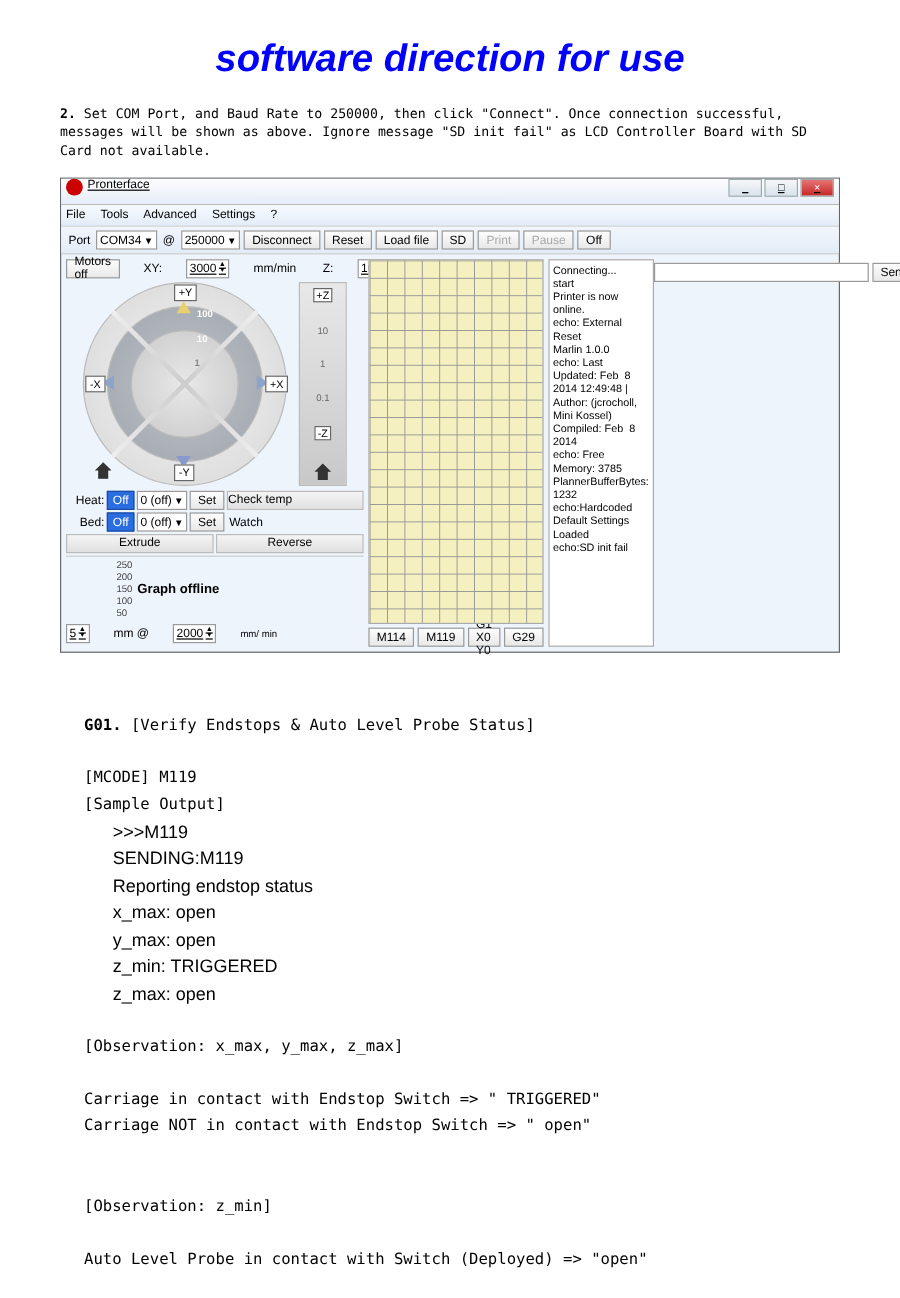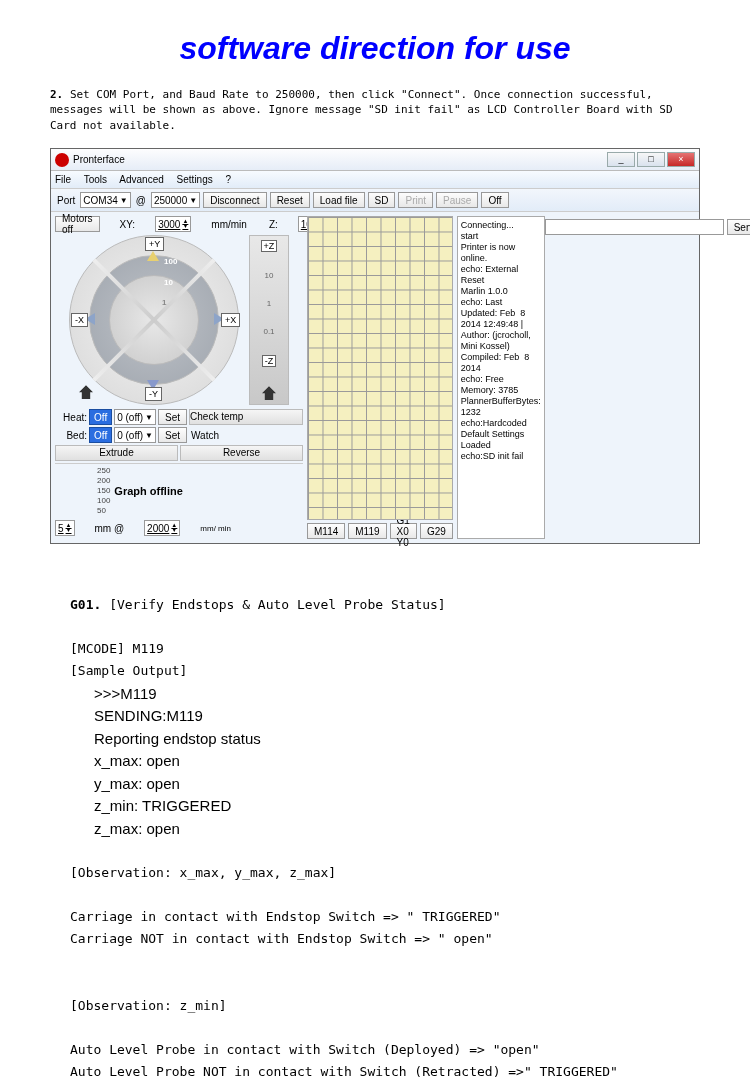--- a/index.html
+++ b/index.html
@@ -1,20 +1,20 @@
 <!DOCTYPE html>
 <html><head>
 <meta charset="utf-8">
 <style>
   * { box-sizing: border-box; margin: 0; padding: 0; }
   body { width: 750px; background: #fff; font-family: Arial, sans-serif; }
   .page-title { text-align: center; font-size: 32px; font-weight: bold; color: #0000ff; font-style: italic; padding: 30px 0 20px; }
   .inst { font-family: monospace; font-size: 11px; padding: 0 50px 10px; line-height: 1.4; }
   .window { border: 1px solid #666; margin: 5px 50px 30px; background: #eef4fb; font-size: 10px; }
-  .titlebar { background: linear-gradient(#fdfdfe,#e6edf7); height: 22px; display: flex; align-items: center; padding: 0 4px; border-bottom: 1px solid #bbb; }
+  .titlebar { background: linear-gradient(#fdfdfe,#e6edf7); height: 22px; display: flex; padding: 0 4px; border-bottom: 1px solid #bbb; text-decoration: underline; }
   .titlebar .ico { width: 14px; height: 14px; background: #c00; border-radius: 50%; margin-right: 4px; display: inline-block; }
   .titlebar .ttl { flex: 1; }
   .wbtn { width: 28px; height: 15px; margin-left: 2px; background: linear-gradient(#f7f7f7,#d9e2ee); border: 1px solid #9aa; text-align: center; font-size: 9px; line-height: 13px; }
   .wbtn.close { background: linear-gradient(#e57373,#c62828); color: #fff; }
   .menubar { background: linear-gradient(#f7fbff,#e2ecf8); padding: 3px 4px; border-bottom: 1px solid #ccc; }
   .menubar span { margin-right: 10px; }
   .toolbar { background: linear-gradient(#f2f6fc,#e2ecf8); padding: 3px 4px; border-bottom: 1px solid #ccc; display: flex; align-items: center; gap: 3px; flex-wrap: nowrap; }
   .lbl { padding: 0 2px; }
   .sel { border: 1px solid #999; background: #fff; height: 16px; display: inline-flex; align-items: center; padding: 0 2px; }
   .sel .arrow { margin-left: 2px; font-size: 8px; }
@@ -252,14 +252,13 @@
   </div>
   <br>
   <p>[Observation: x_max, y_max, z_max]</p>
   <br>
   <p>Carriage in contact with Endstop Switch =&gt; " TRIGGERED"</p>
   <p>Carriage NOT in contact with Endstop Switch =&gt; " open"</p>
   <br><br>
   <p>[Observation: z_min]</p>
   <br>
   <p>Auto Level Probe in contact with Switch (Deployed) =&gt; "open"</p>
-  <p>Auto Level Probe NOT in contact with Switch (Retracted) =&gt;" TRIGGERED"</p>
 </div>
 
 </body></html>

